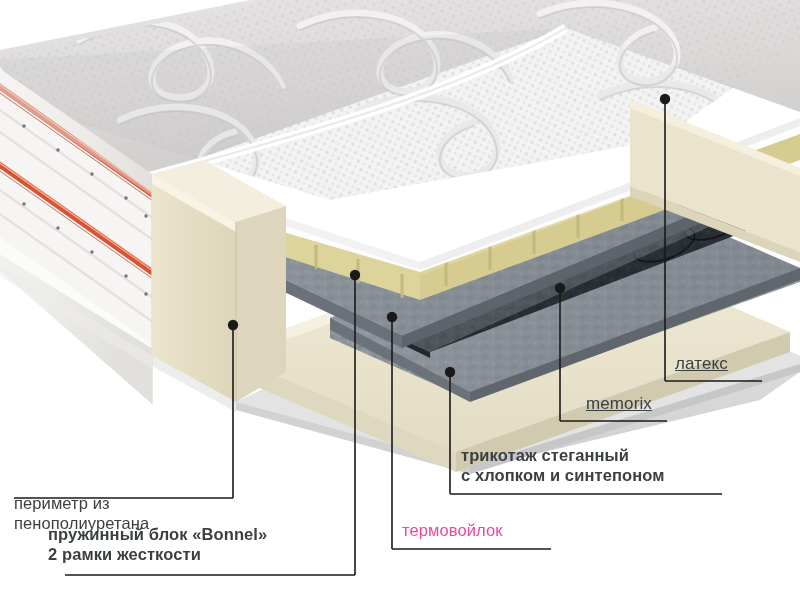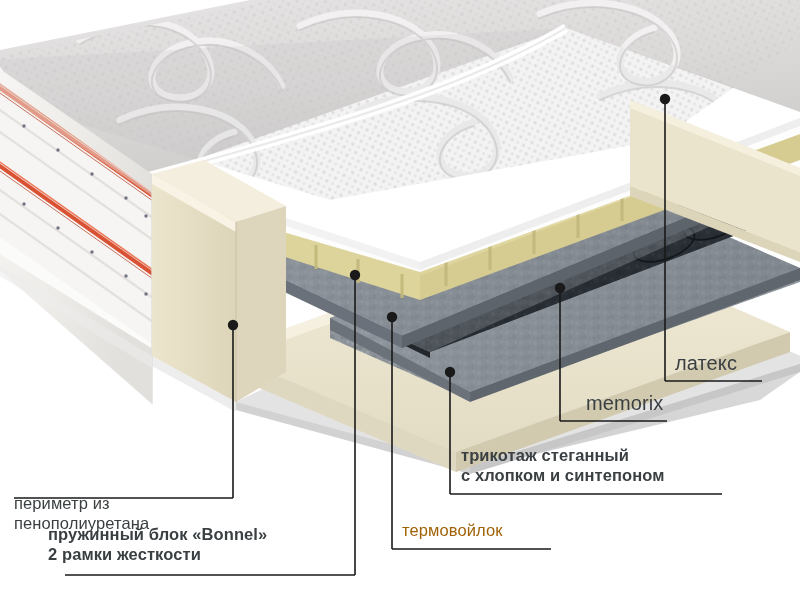--- a/index.html
+++ b/index.html
@@ -3,21 +3,21 @@
 <meta charset="utf-8">
 <style>
   html,body{margin:0;padding:0;background:#ffffff;}
   body{width:800px;height:600px;overflow:hidden;
        font-family:"Liberation Sans","DejaVu Sans",sans-serif;}
   #root{position:relative;width:800px;height:600px;background:#fff;}
   #art{position:absolute;left:0;top:0;width:800px;height:600px;}
   #callouts{position:absolute;left:0;top:0;width:800px;height:600px;}
   .lbl{position:absolute;color:#3a3f42;font-size:16.5px;line-height:19.5px;white-space:pre;
        letter-spacing:.1px;}
-  .lbl.small{font-size:20px;}
+  .lbl.small{font-size:17px;text-decoration:underline;}
 </style>
 </head>
 <body>
 
 <div id="root">
 
   <svg id="art" viewBox="0 0 800 600">
     <defs>
       <linearGradient id="gTop" x1="0" y1="0" x2="0.35" y2="1">
         <stop offset="0" stop-color="#e7e5e5"></stop>
@@ -370,20 +370,20 @@
         <circle cx="560" cy="288" r="5.2" fill="#1a1a1a"></circle>
         <circle cx="665" cy="99" r="5.2" fill="#1a1a1a"></circle>
       </g>
   </svg>
 
   <div id="labels">
       <div class="lbl" style="left: 14px; top: 448px; color: rgb(58, 63, 66); margin-top: 46px;">периметр из
 пенополиуретана</div>
       <div class="lbl" style="left: 48px; top: 525px; color: rgb(58, 63, 66); font-weight: bold;">пружинный блок «Bonnel»
 2 рамки жесткости</div>
-      <div class="lbl" style="left: 402px; top: 521px; color: #a16207;">термовойлок</div>
+      <div class="lbl" style="left: 402px; top: 521px; color: #ec4899;">термовойлок</div>
       <div class="lbl" style="left: 461px; top: 446px; color: rgb(58, 63, 66); font-weight: bold;">трикотаж стеганный
 с хлопком и синтепоном</div>
       <div class="lbl small" style="left: 586px; top: 394px; color: rgb(58, 63, 66);">memorix</div>
       <div class="lbl small" style="left: 675px; top: 354px; color: rgb(58, 63, 66);">латекс</div>
     </div>
 
 </div>
 
 </body></html>

